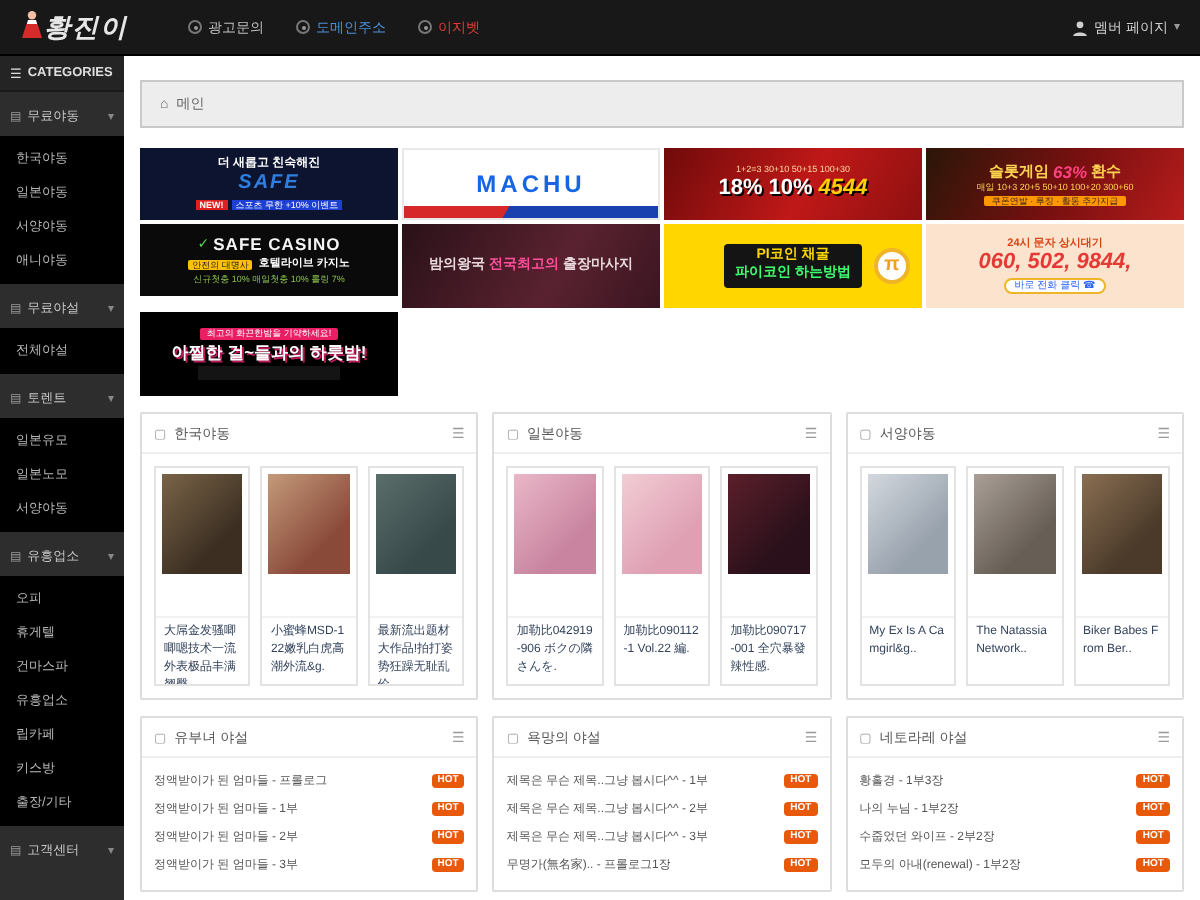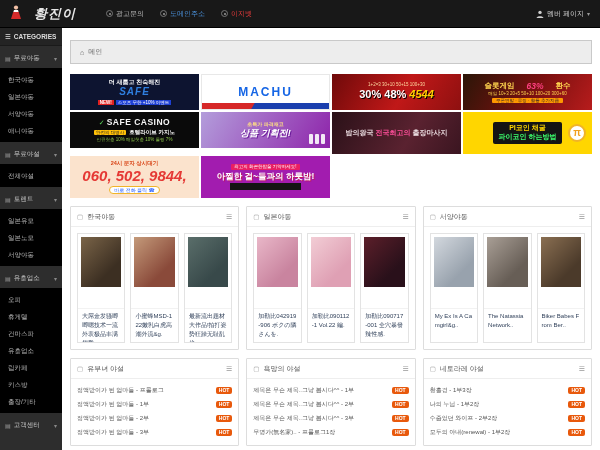--- a/index.html
+++ b/index.html
@@ -5,21 +5,21 @@
   * { box-sizing: border-box; margin: 0; padding: 0; }
   html,body { width:600px; height:450px; overflow:hidden; }
   body { font-family:"Liberation Sans","DejaVu Sans",sans-serif; background:#1b1b1b; position:relative; }
   a { text-decoration:none; cursor:pointer; }
 
   
   .navbar { position:absolute; top:0; left:0; width:600px; height:28px; background:#181818;
             border-bottom:1px solid #000; display:flex; align-items:center; justify-content:space-between;
             padding:0 10px; z-index:10; }
   .nav-left { display:flex; align-items:center; }
-  .logo { display:flex; align-items:flex-start; gap:12px; }
+  .logo { display:flex; align-items:flex-start; gap:0; }
   .logo-text { color:#e6e6e6; font-size:13px; font-weight:bold; font-style:italic; letter-spacing:1px; }
   .nav-menu { display:flex; gap:16px; margin-left:30px; }
   .nav-item { display:flex; align-items:center; gap:3px; font-size:7px; }
   .nav-dot { width:7px; height:7px; border:1px solid #777; border-radius:50%; display:inline-block; position:relative; }
   .nav-dot::after { content:""; position:absolute; left:2px; top:2px; width:2px; height:2px; background:#999; border-radius:50%; }
   .nav-item.c1 span:last-child { color:#bfbfbf; }
   .nav-item.c2 span:last-child { color:#4a90d9; }
   .nav-item.c3 span:last-child { color:#e23b3b; }
   .member { display:flex; align-items:center; gap:3px; color:#cfcfcf; font-size:7px; }
   .member .caret { color:#999; font-size:6px; }
@@ -71,21 +71,21 @@
   .win-top { color:#ffe9a8; font-size:5px; font-weight:bold; }
   .win-brand { color:#ffd24a; font-size:12px; font-weight:bold; font-style:italic; text-shadow:0 0 3px #19e3e3; }
   .win-sub { color:#9fe8ef; font-size:4.5px; }
 
   .b-bet { background:#0c0c0c; }
   .bet-top { color:#ffa726; font-size:5.5px; font-weight:bold; }
   .bet-brand { color:#fff; font-size:9px; font-weight:bold; font-style:italic; border:1px solid #ff8c00; padding:0 4px; margin:1px 0; }
   .bet-code { color:#ffa726; font-size:5.5px; background:#222; padding:0 3px; }
 
   .b-slot { background:linear-gradient(120deg,#2b1608,#7a1010 55%,#b71c1c); }
-  .slot-row { display:flex; gap:12px; align-items:flex-start; }
+  .slot-row { display:flex; gap:2px; align-items:flex-start; }
   .slot-a,.slot-c { color:#ffd54f; font-size:7.5px; font-weight:bold; }
   .slot-b { color:#ff4081; font-size:8.5px; font-weight:bold; font-style:italic; }
   .slot-sub { color:#ffd54f; font-size:4.5px; }
   .slot-strip { background:#ff9800; color:#3e2723; font-size:4.5px; padding:0 4px; margin-top:1px; border-radius:1px; }
 
   .b-safe { background:#0a0a0a; }
   .safe-row { display:flex; gap:2px; align-items:flex-end; }
   .safe-check { color:#5ad15a; font-size:7px; font-weight:bold; }
   .safe-brand { color:#f5f5f5; font-size:8.5px; font-weight:bold; letter-spacing:0.5px; }
   .safe-row2 { display:flex; gap:3px; align-items:center; margin-top:1px; }
@@ -107,24 +107,24 @@
   .b-pi { background:#ffd600; }
   .pi-box { background:#141414; padding:2px 6px; display:flex; flex-direction:column; border-radius:2px; }
   .pi-l1 { color:#ffd600; font-size:7px; font-weight:bold; }
   .pi-l2 { color:#3cff6e; font-size:7px; font-weight:bold; }
   .pi-circle { position:absolute; right:6px; top:50%; transform:translateY(-50%); width:18px; height:18px;
                border-radius:50%; background:#fff; border:2px solid #f0b429; color:#f0a020; font-weight:bold;
                display:flex; align-items:center; justify-content:center; font-size:10px; }
 
   .b-phone { background:#fbe3cd; }
   .phone-small { color:#d84315; font-size:5.5px; font-weight:bold; }
-  .phone-num { color:#e53935; font-size:15px; font-weight:bold; font-style:italic; }
+  .phone-num { color:#e53935; font-size:11px; font-weight:bold; font-style:italic; }
   .phone-btn { background:#fff; border:1px solid #f0b429; color:#2962ff; font-size:5px; padding:0 4px; border-radius:4px; }
 
-  .b-pink { background:#a21caf; }
+  .b-pink { background:#000000; }
   .pink-small { color:#fff; font-size:4.5px; background:#e91e63; padding:0 3px; border-radius:1px; }
   .pink-big { color:#fff; font-size:8.5px; font-weight:bold; text-shadow:1px 1px 0 #c2185b; margin-top:1px; }
   .pink-box { width:55%; height:7px; background:#141414; margin-top:2px; }
 
   
   .panels { display:flex; gap:7px; margin-top:8px; }
   .panel { flex:1; background:#fff; border:1px solid #ddd; border-radius:1px; min-width:0; }
   .panel-header { height:20px; display:flex; align-items:center; gap:4px; padding:0 6px;
                   border-bottom:1px solid #eee; color:#555; font-size:7px; }
   .ph-icon { color:#999; font-size:6.5px; }
@@ -272,21 +272,21 @@
 
       <a class="banner b-machu">
         <span class="machu-text">MACHU</span>
         <span class="machu-stripe red"></span>
         <span class="machu-stripe blue"></span>
       </a>
 
       <a class="banner b-red">
         <span class="red-small">1+2=3 30+10 50+15 100+30</span>
         <span class="red-row">
-          <span class="red-big">30% 48%</span>
+          <span class="red-big">18% 10%</span>
           <span class="red-num">4544</span>
         </span>
       </a>
 
 
 
       <a class="banner b-slot">
         <span class="slot-row">
           <span class="slot-a">슬롯게임</span>
           <span class="slot-b">63%</span>
@@ -301,29 +301,20 @@
           <span class="safe-check">✓</span>
           <span class="safe-brand">SAFE CASINO</span>
         </span>
         <span class="safe-row2">
           <span class="safe-tag">안전의 대명사</span>
           <span class="safe-line">호텔라이브 카지노</span>
         </span>
         <span class="safe-sub">신규첫충 10% 매일첫충 10% 롤링 7%</span>
       </a>
 
-      <a class="banner b-goods">
-        <span class="goods-small">초특가 파격재고</span>
-        <span class="goods-big">상품 기획전!</span>
-        <span class="goods-bottles">
-            <i></i>
-            <i></i>
-            <i></i>
-          </span>
-      </a>
 
       <a class="banner tall b-night">
         <span class="night-line">
           <span class="night-a">밤의왕국</span>
           <span class="night-b">전국최고의</span>
           <span class="night-c">출장마사지</span>
         </span>
       </a>
 
       <a class="banner tall b-pi">

